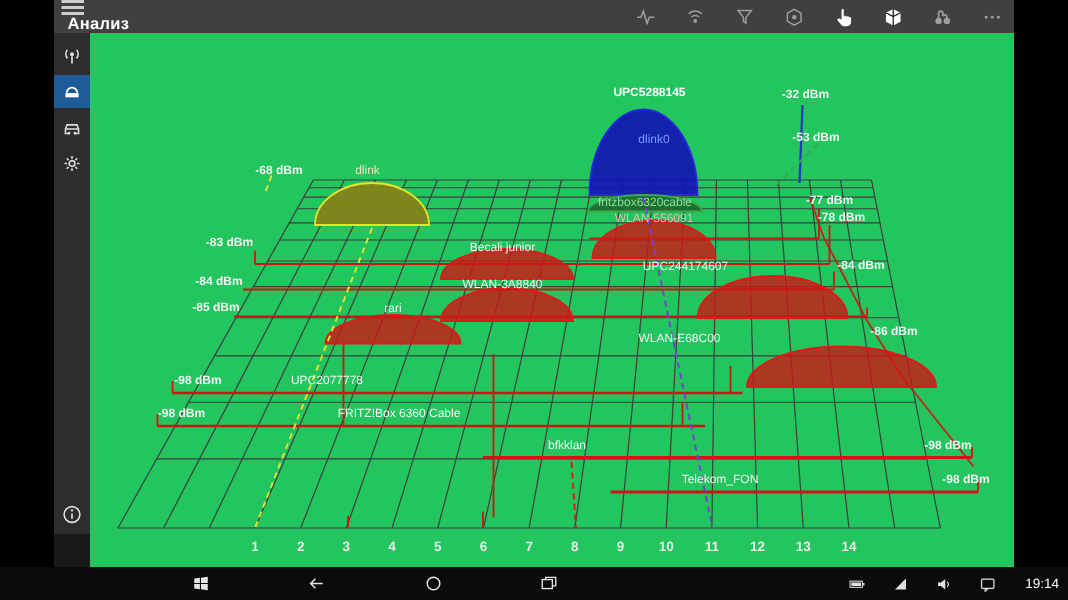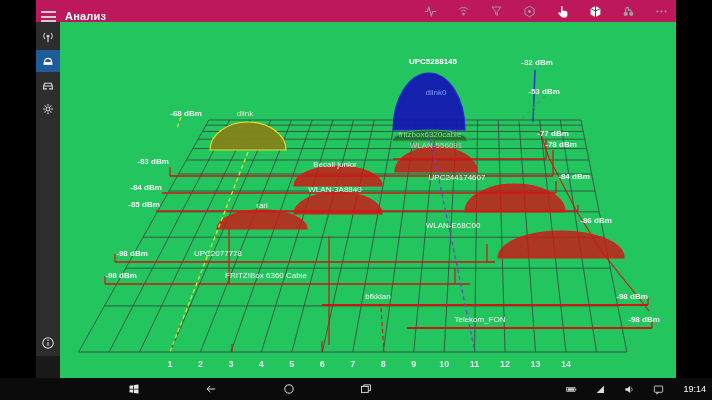--- a/index.html
+++ b/index.html
@@ -1,21 +1,21 @@
 <!DOCTYPE html>
 <html><head>
 <meta charset="utf-8">
 <style>
   html,body{margin:0;padding:0;background:#000;}
   body{width:712px;height:400px;position:relative;overflow:hidden;
        font-family:"Liberation Sans",sans-serif;-webkit-font-smoothing:antialiased;}
   .screen{position:absolute;inset:0;background:#000;}
   .app-window{position:absolute;left:36px;top:0;width:640px;height:378px;background:#191919;}
-  .titlebar{position:absolute;left:0;top:0;width:100%;height:22px;background:#be185d;
-            display:flex;align-items:flex-end;}
+  .titlebar{position:absolute;left:0;top:0;width:100%;height:22px;background:#404040;
+            display:flex;align-items:flex-start;flex-direction:column;}
   .hamburger{width:15px;height:11px;margin-left:5px;display:flex;flex-direction:column;
              justify-content:space-between;cursor:pointer;}
   .hamburger span{display:block;height:2px;background:#cfcfcf;}
   .app-title{color:#fff;font-size:11px;font-weight:bold;margin-left:9px;letter-spacing:.2px;}
   .topbar-icons{position:absolute;right:6px;top:0;height:22px;display:flex;align-items:center;gap:15px;}
   .tb-icon{width:18px;height:18px;display:flex;align-items:center;justify-content:center;
            color:#9d9d9d;cursor:pointer;}
   .tb-icon.active{color:#fff;}
   .tb-icon svg{width:13px;height:13px;}
   .sidebar{position:absolute;left:0;top:22px;width:24px;height:334px;background:#2d2d2d;

